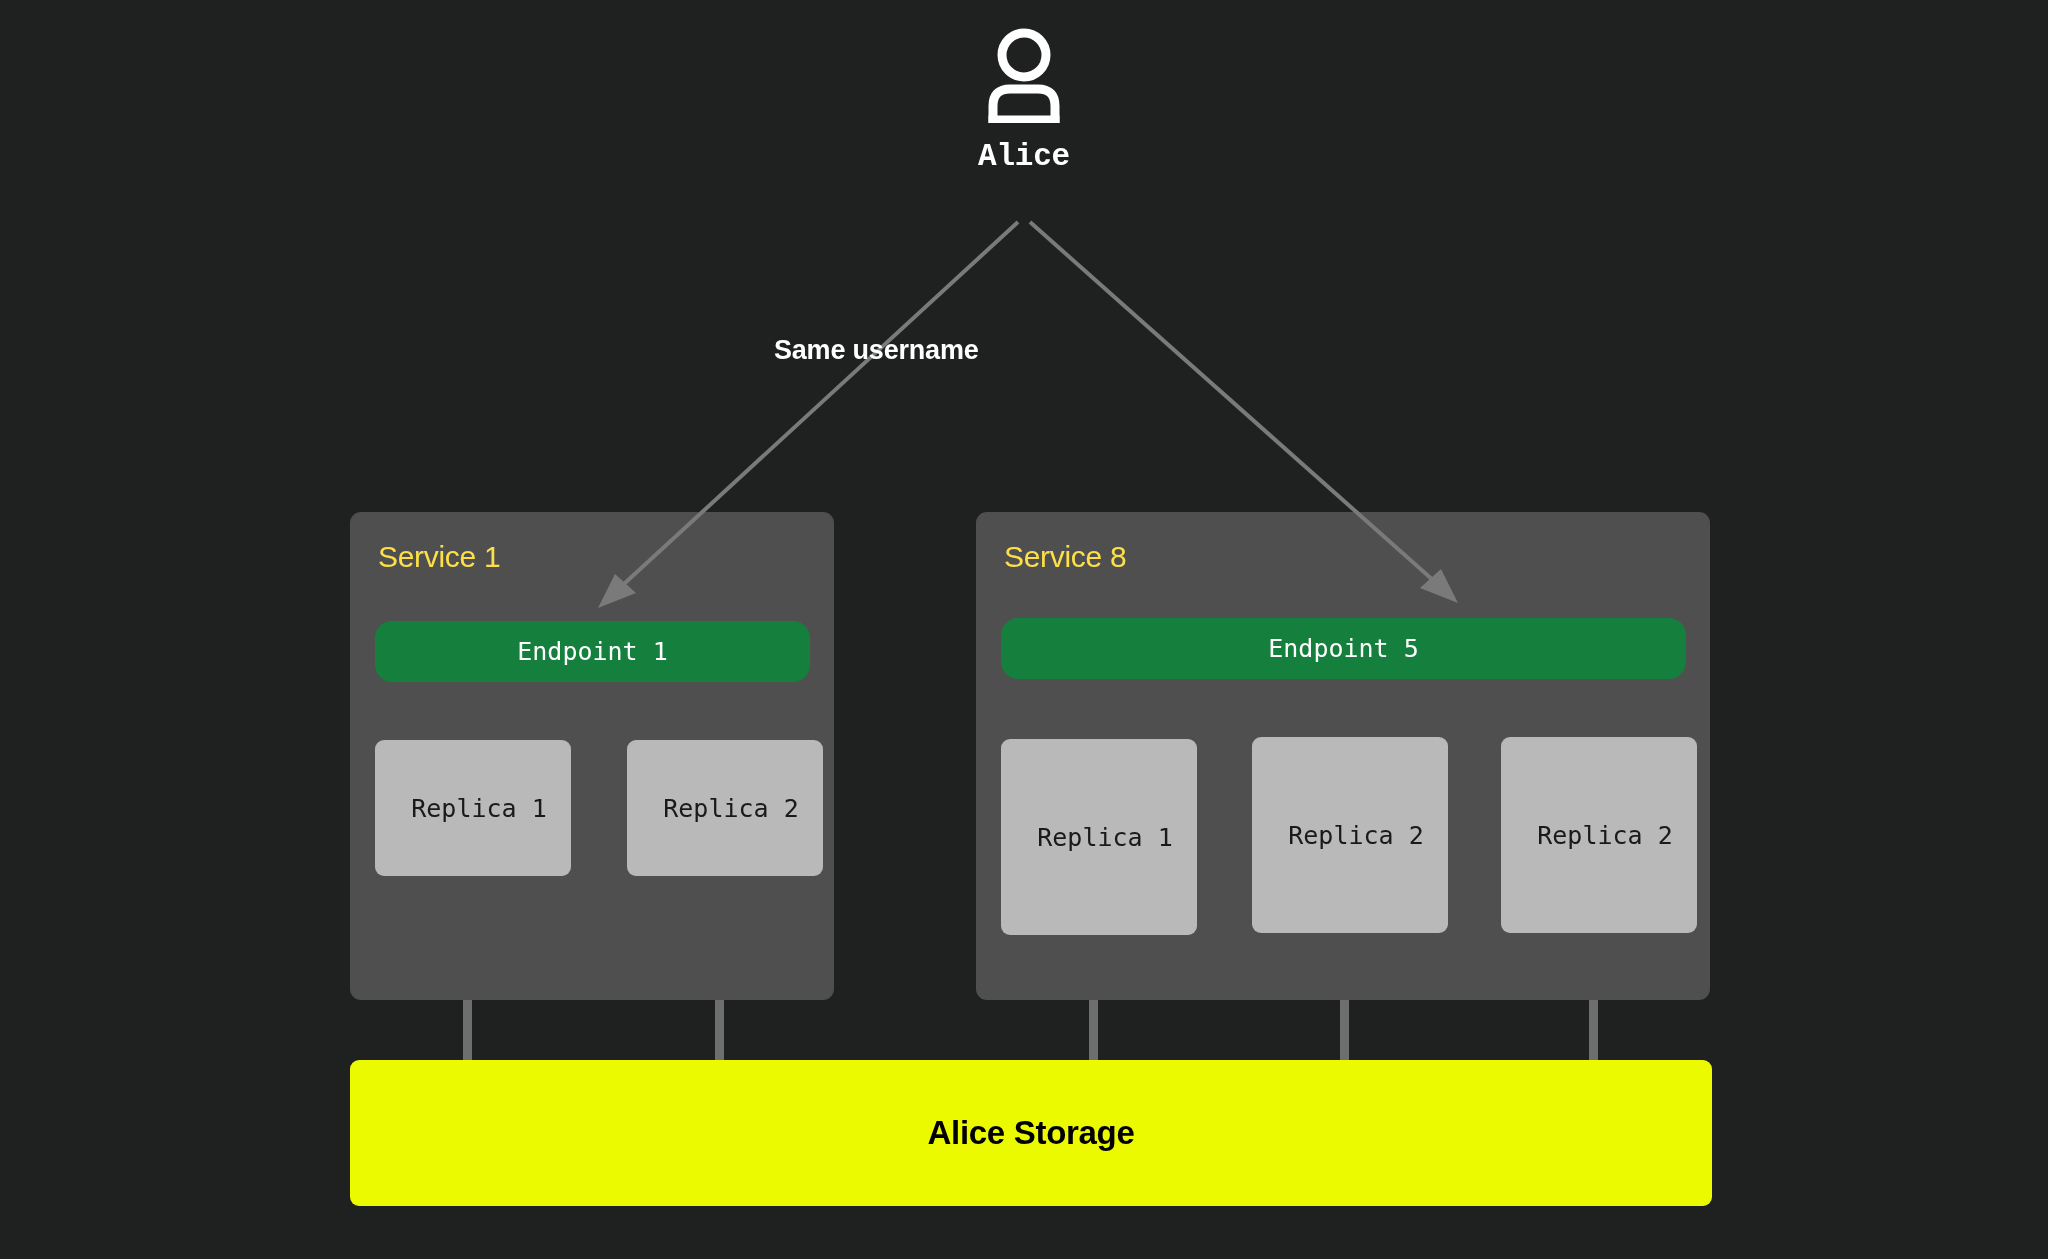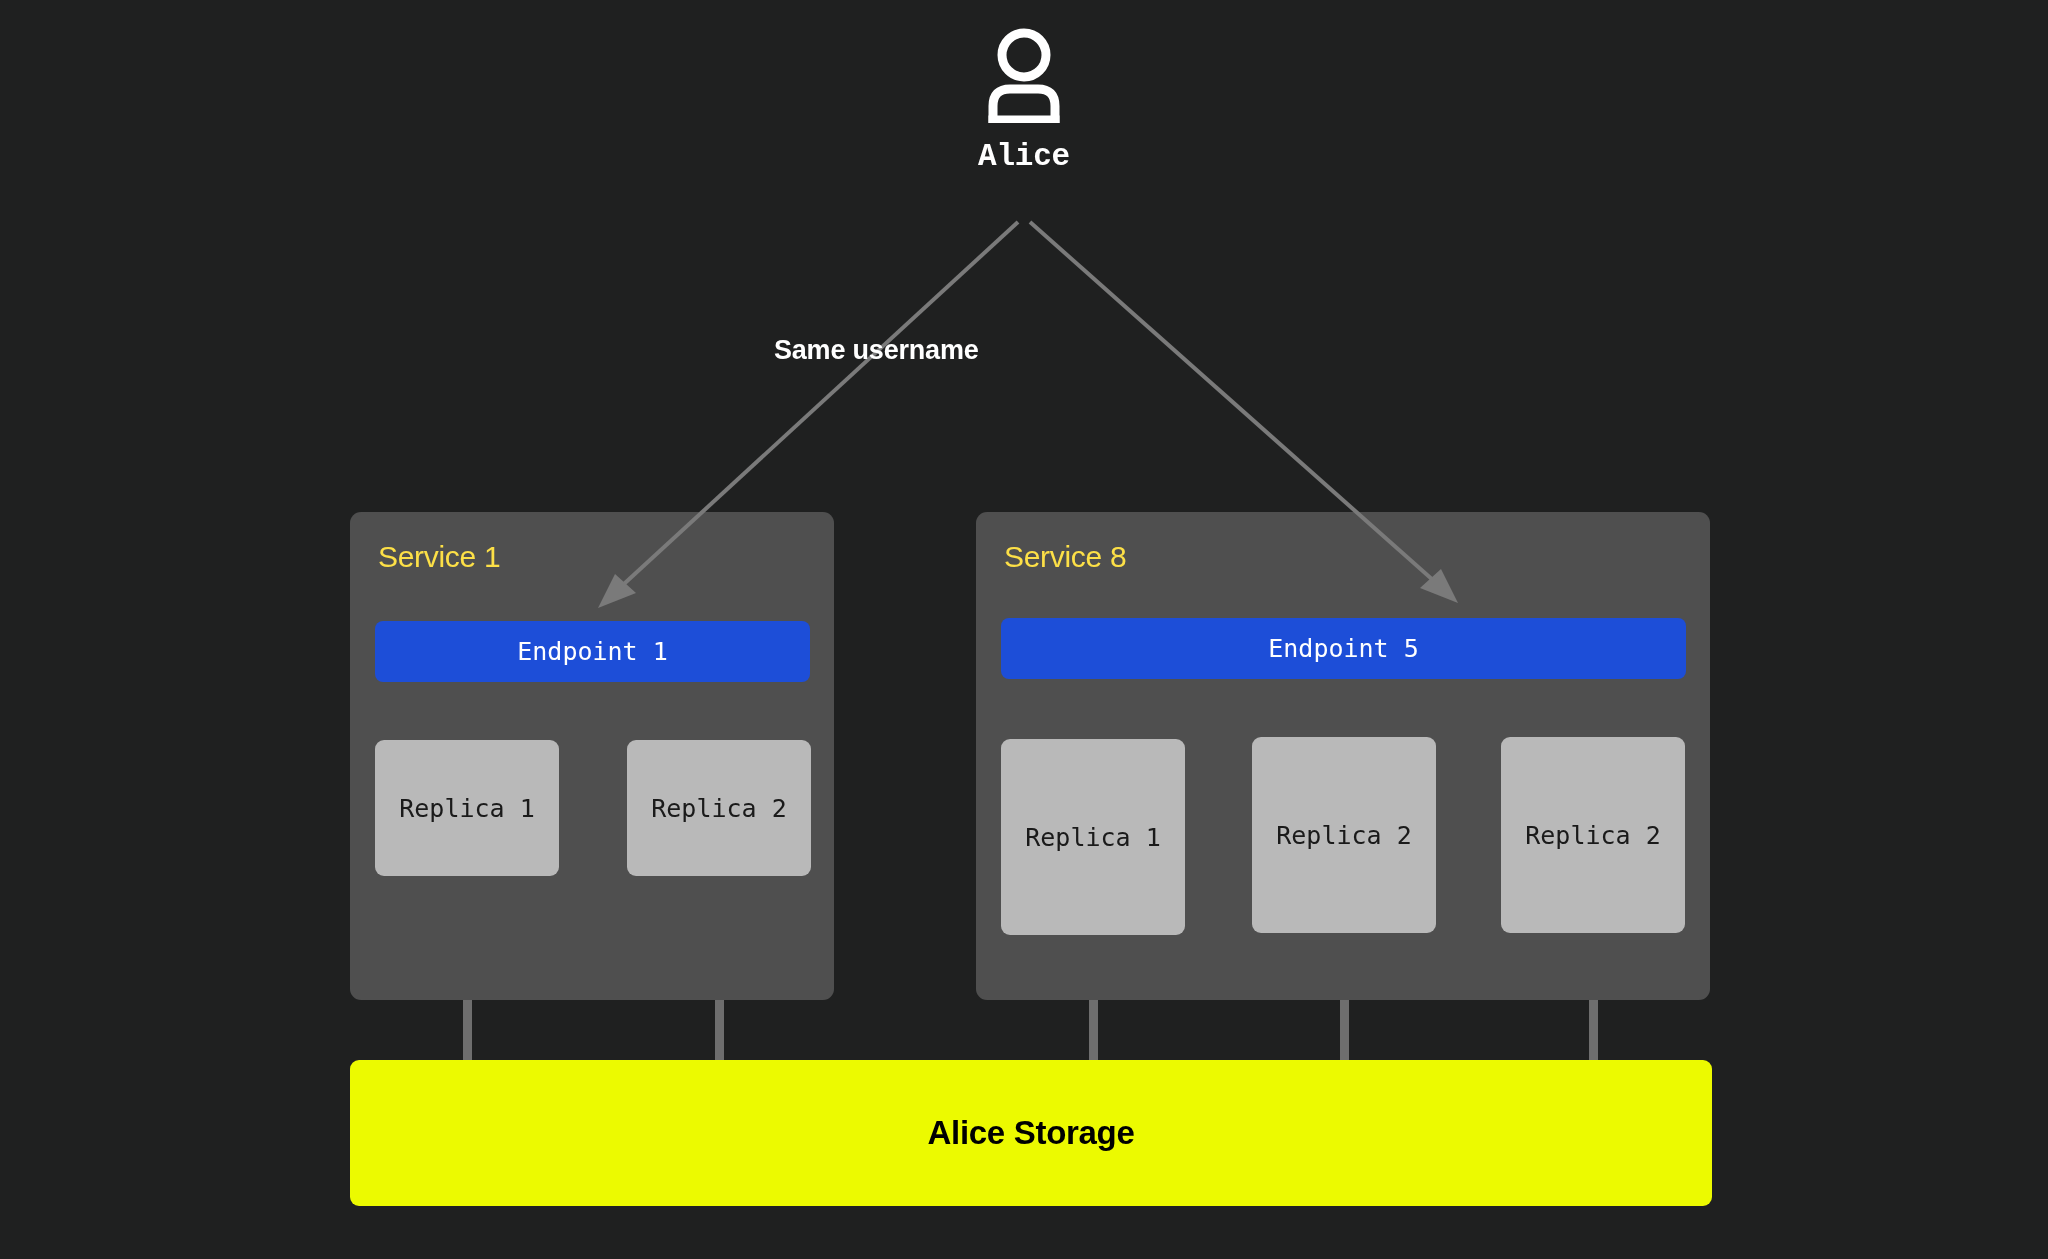--- a/index.html
+++ b/index.html
@@ -74,22 +74,22 @@
     font-size: 30px;
     font-weight: normal;
     color: #fde047;
     letter-spacing: -0.3px;
     white-space: nowrap;
   }
 
   
   .endpoint {
     position: absolute;
-    background: #1d4ed8;
-    border-radius: 8px;
+    background: #15803d;
+    border-radius: 17px;
     display: flex;
     align-items: center;
     justify-content: center;
     z-index: 3;
   }
   .endpoint-label {
     font-family: "DejaVu Sans Mono", monospace;
     font-size: 25px;
     color: #ffffff;
     letter-spacing: 0px;
@@ -100,20 +100,21 @@
 
   
   .replica {
     position: absolute;
     background: #b9b9b9;
     border-radius: 9px;
     display: flex;
     align-items: center;
     justify-content: center;
     z-index: 3;
+    padding-left: 12px;
   }
   .replica-label {
     font-family: "DejaVu Sans Mono", monospace;
     font-size: 25px;
     color: #1a1a1a;
     white-space: nowrap;
   }
   #s1-replica-0 { left: 375px; top: 740px; width: 184px; height: 136px; }
   #s1-replica-1 { left: 627px; top: 740px; width: 184px; height: 136px; }
   #s2-replica-0 { left: 1001px; top: 739px; width: 184px; height: 196px; }

